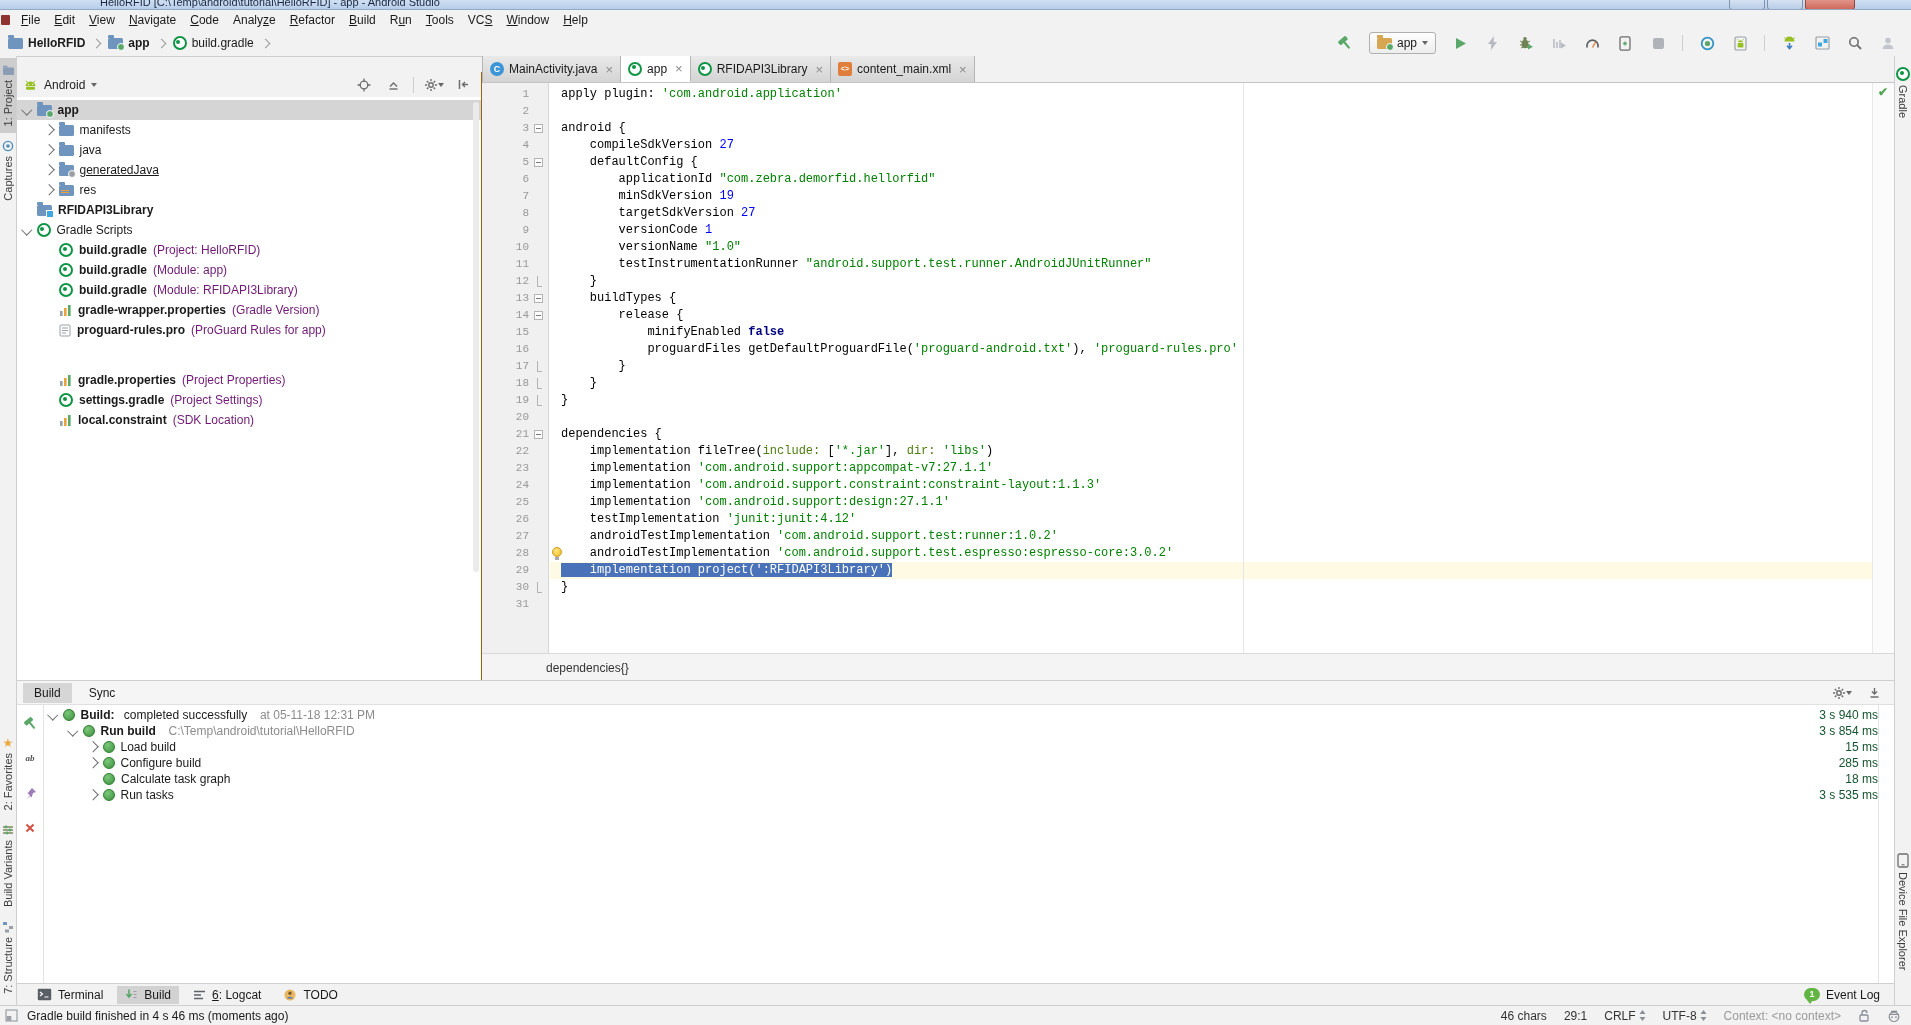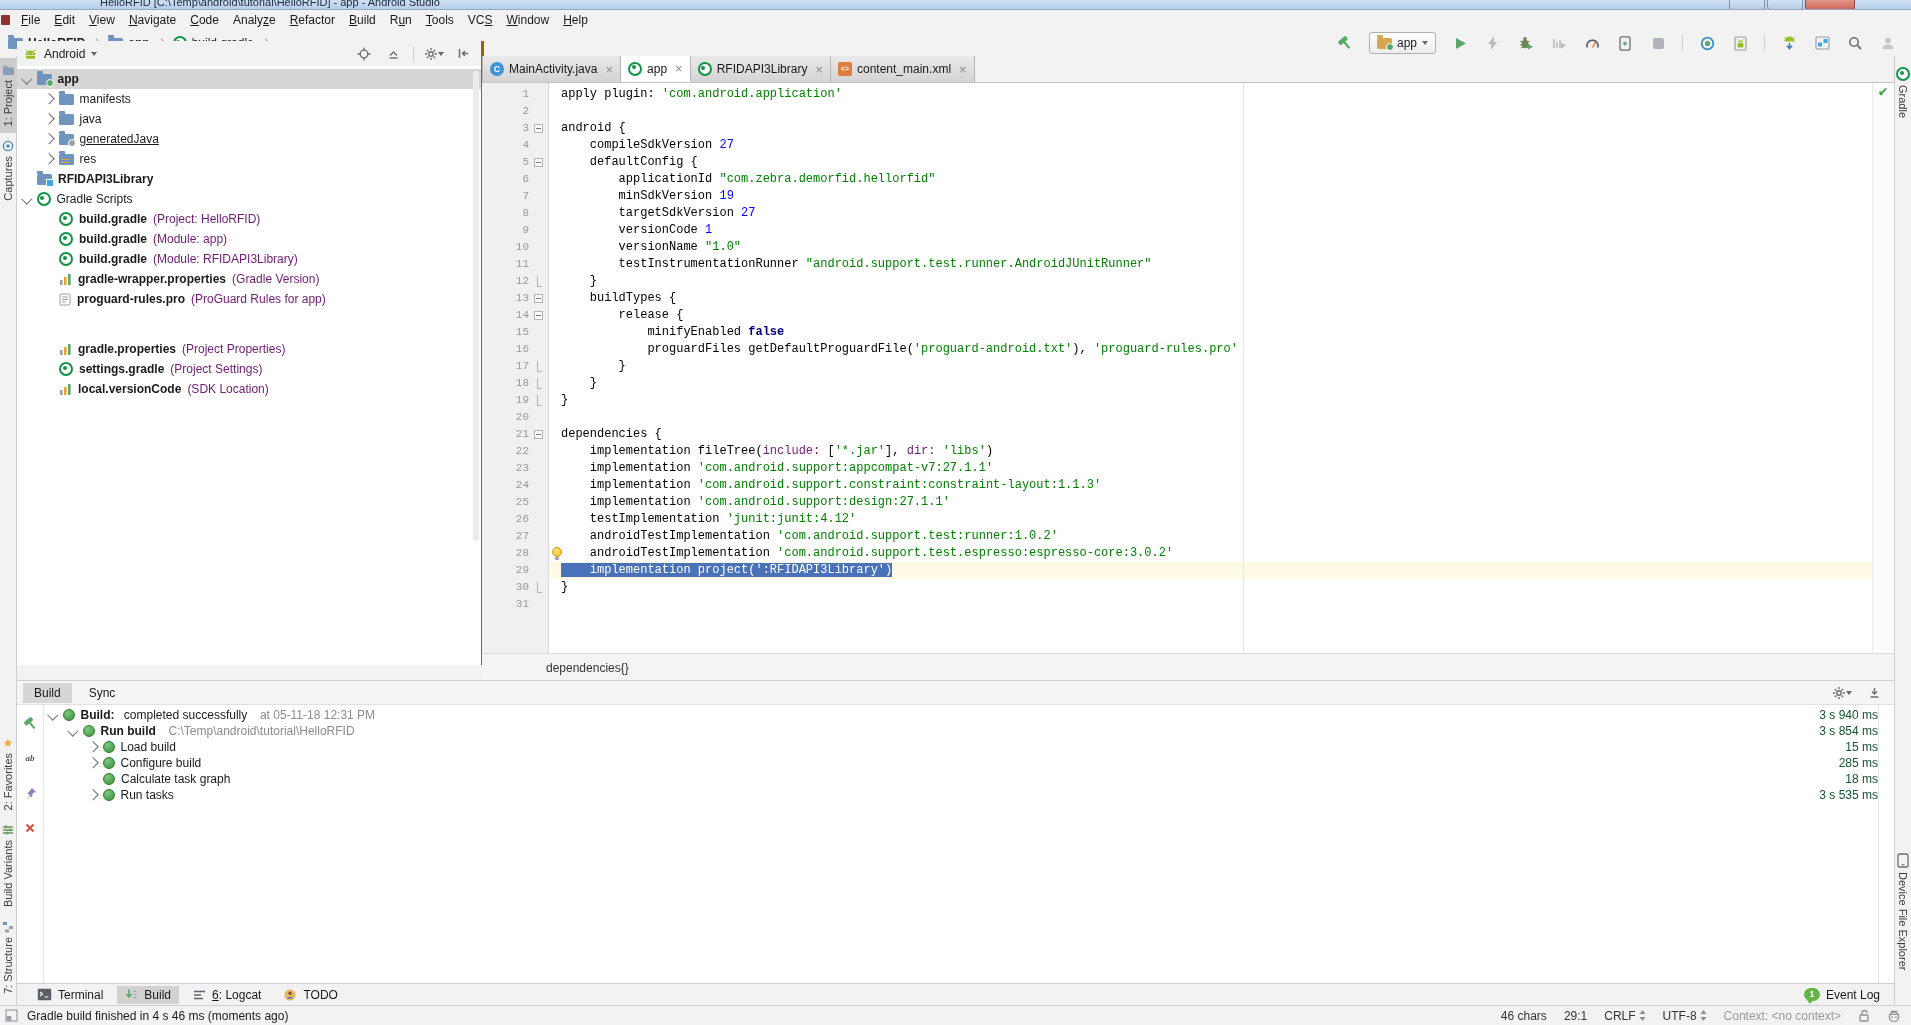--- a/index.html
+++ b/index.html
@@ -34,21 +34,21 @@
   
   .left-stripe{position:absolute;left:0;top:56px;width:16px;height:949px;background:#f2f2f2;border-right:1px solid #cfcfcf;z-index:5}
   .right-stripe{position:absolute;right:0;top:56px;width:16px;height:949px;background:#f2f2f2;border-left:1px solid #cfcfcf;z-index:5}
   .stripe-group{position:absolute;left:0;width:16px;display:flex;flex-direction:column;align-items:center}
   .stripe-item{display:flex;flex-direction:column;align-items:center;gap:4px;padding:7px 0;color:#3c3c3c;font-size:11px;width:16px}
   .stripe-item.active{background:#cdcdcd}
   .vtext{writing-mode:vertical-rl;white-space:nowrap}
   .left-stripe .vtext{transform:rotate(180deg)}
 
   
-  .project-panel{position:absolute;left:17px;top:41px;width:464px;height:624px;background:#fff;border-right:3px solid #a16207}
+  .project-panel{position:absolute;left:17px;top:72px;width:464px;height:624px;background:#fff;border-right:3px solid #a16207}
   .pp-header{height:25px;display:flex;align-items:center;background:#f2f2f2;padding-left:6px;gap:6px}
   .pp-tools{margin-left:auto;display:flex;align-items:center;gap:11px;padding-right:9px}
   .pp-tree{position:absolute;left:0;top:25px;right:0;bottom:0;background:#fff;padding-top:3px;overflow:hidden}
   .tree-row{height:20px;display:flex;align-items:center;gap:6px;white-space:nowrap}
   .tree-row.selected{background:#d5d5d5}
   .tree-row .lbl.bold{font-weight:bold}
   .note{color:#701a75}
   .chev{width:6.5px;height:6.5px;border-right:1.6px solid #6e6e6e;border-bottom:1.6px solid #6e6e6e;display:inline-block;flex:0 0 auto}
   .chev.right{transform:rotate(-45deg)}
   .chev.down{transform:rotate(45deg)}
@@ -66,21 +66,21 @@
   .gutter{position:absolute;left:0;top:0;width:67px;height:100%;background:#f0f0f0;border-right:1px solid #d6d6d6;padding-top:3px;box-sizing:border-box}
   .gut-num{height:17px;line-height:17px;font-family:"Liberation Mono",monospace;font-size:11px;color:#999;text-align:right;padding-right:19px}
   .fold-open{box-sizing:border-box;width:9px;height:9px;border:1px solid #b3b3b3;background:#fff;position:absolute;left:52px}
   .fold-open::after{content:"";position:absolute;left:1px;right:1px;top:3px;border-top:1px solid #7a7a7a}
   .fold-close{box-sizing:border-box;width:5px;height:11px;border-left:1px solid #b3b3b3;border-bottom:1px solid #b3b3b3;position:absolute;left:55px}
   .caret-line{position:absolute;left:68px;right:0;height:17px;background:#fffae3}
   .margin-guide{position:absolute;left:761px;top:0;bottom:0;width:1px;background:#e6e6e6}
   .ed-stripe{position:absolute;right:0;top:0;width:22px;height:100%;border-left:1px solid #e8e8e8;background:#fbfbfb}
   .code-lines{position:absolute;left:79px;top:3px;right:23px}
   .code-line{height:17px;line-height:17px;white-space:pre;font-family:"Liberation Mono",monospace;font-size:12px;position:relative}
-  .t-p{color:#000}.t-s{color:#008000}.t-n{color:#0000ff}.t-k{color:#000080;font-weight:bold}.t-m{color:#701a75}
+  .t-p{color:#000}.t-s{color:#008000}.t-n{color:#0000ff}.t-k{color:#000080;font-weight:bold}.t-m{color:#4d7c0f}
   .t-sel{background:#4a72b8;color:#fff}
   .ed-breadcrumb{height:27px;background:#f4f4f4;border-top:1px solid #d9d9d9;display:flex;align-items:center;padding-left:64px;color:#333}
 
   
   .build-panel{position:absolute;left:17px;top:680px;width:1878px;height:303px;background:#fff;border-top:1px solid #cfcfcf;box-sizing:border-box}
   .bp-header{height:23px;background:#f5f5f5;border-bottom:1px solid #e0e0e0;display:flex;align-items:center}
   .bp-tab{padding:3px 11px;margin-left:6px}
   .bp-tab.active{background:#d6d6d6}
   .bp-tools{margin-left:auto;display:flex;align-items:center;gap:14px;padding-right:12px}
   .bp-strip{position:absolute;left:0;top:24px;bottom:0;width:27px;border-right:1px solid #e4e4e4;display:flex;flex-direction:column;align-items:center;gap:15px;padding-top:8px;box-sizing:border-box}
@@ -520,21 +520,21 @@
         </div>
         <div class="tree-row" style="padding-left: 28px;">
           <span class="chev-spacer"></span>
           <span class="ic">
             <svg width="13" height="13" viewBox="0 0 13 13">
               <rect x="1" y="7" width="2.6" height="5" fill="#9aa0a6"></rect>
               <rect x="5" y="4" width="2.6" height="8" fill="#e8a33d"></rect>
               <rect x="9" y="1" width="2.6" height="11" fill="#59a869"></rect>
             </svg>
           </span>
-          <span class="lbl bold">local.versionCode</span>
+          <span class="lbl bold">local.constraint</span>
           <span class="note">(SDK Location)</span>
         </div>
       </div>
     <div class="pp-scroll"></div>
   </div>
 
   <div class="editor-col">
     <div class="tabs-row">
         <div class="tab">
           <span class="ic ic-class"></span>

